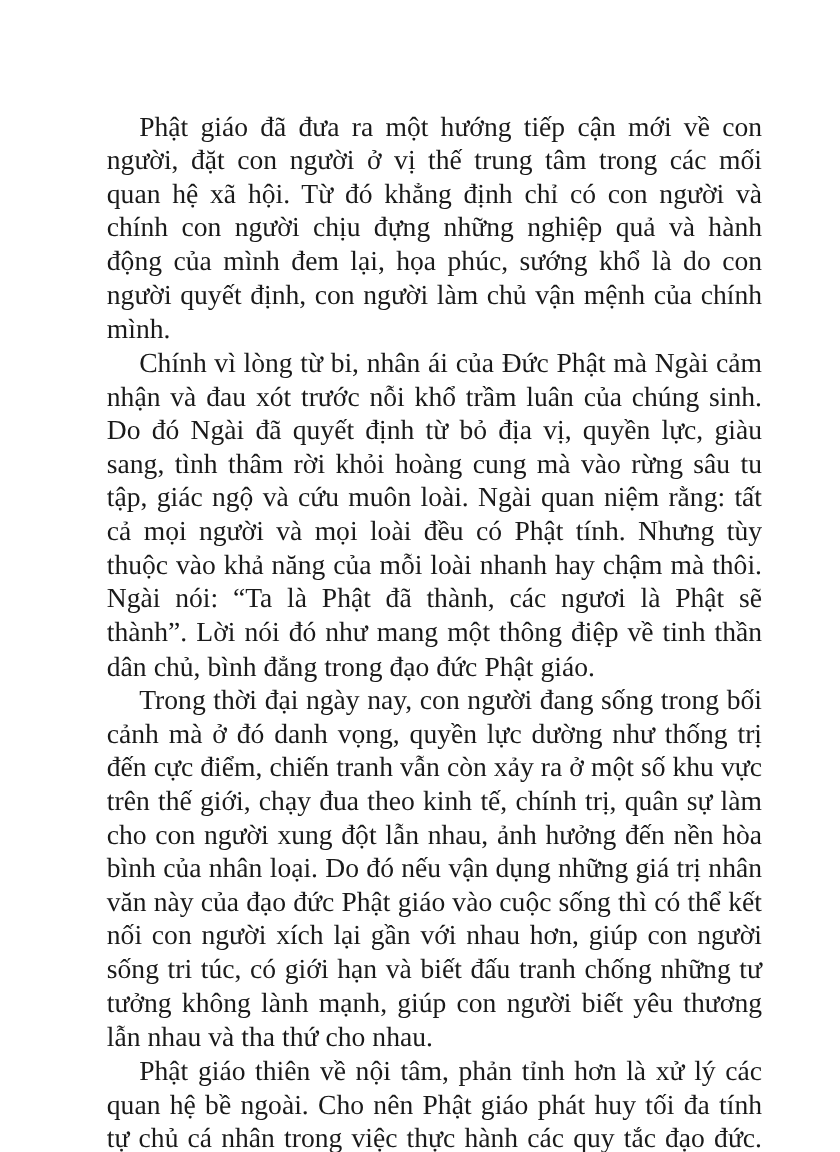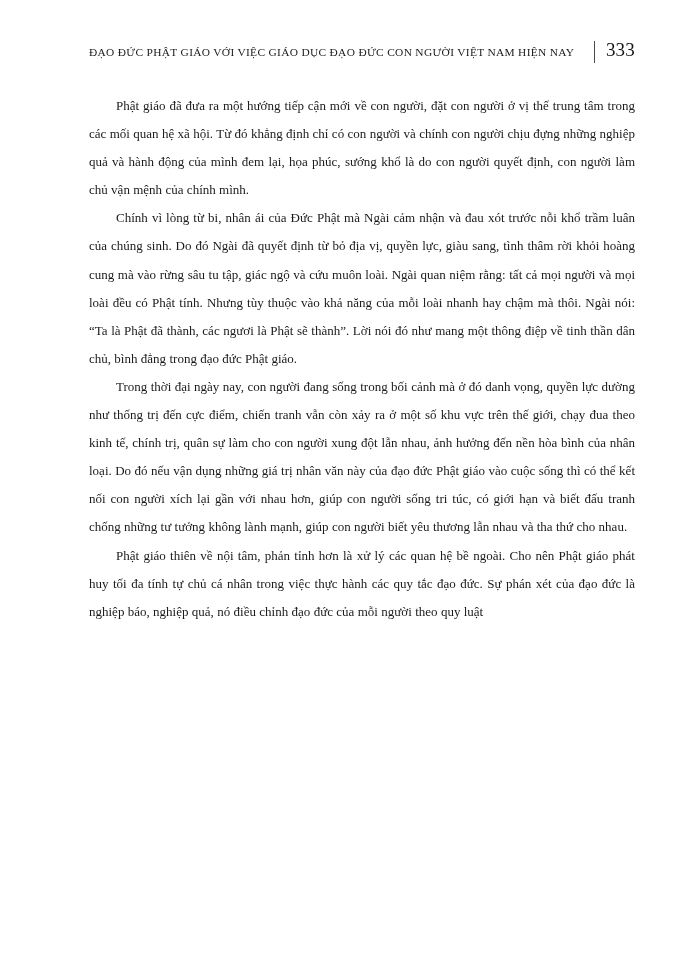--- a/index.html
+++ b/index.html
@@ -60,43 +60,38 @@
 
   
   .text-column {
     position: absolute;
     left: 89px;
     top: 92px;
     width: 546px;
   }
   p.para {
     margin: 0;
-    font-size: 13px;
+    font-size: 23px;
     line-height: 28.1px;
     text-align: justify;
     text-indent: 27px;
     color: #1a1a1a;
     -webkit-font-smoothing: antialiased;
     hyphens: none;
     word-spacing: 0.1px;
   }
   p.para.last-line-left {
     text-align-last: left;
   }
 </style>
 </head>
 <body>
 
 <div id="page">
 
-  <div class="running-head">
-    <span class="running-head-title">ĐẠO ĐỨC PHẬT GIÁO VỚI VIỆC GIÁO DỤC ĐẠO ĐỨC CON NGƯỜI VIỆT NAM HIỆN NAY</span>
-    <span class="head-rule"></span>
-    <span class="folio">333</span>
-  </div>
 
   <div class="text-column">
     <p class="para last-line-left">Phật giáo đã đưa ra một hướng tiếp cận mới về con người, đặt con người ở vị thế trung tâm trong các mối quan hệ xã hội. Từ đó khẳng định chỉ có con người và chính con người chịu đựng những nghiệp quả và hành động của mình đem lại, họa phúc, sướng khổ là do con người quyết định, con người làm chủ vận mệnh của chính mình.</p>
     <p class="para last-line-left">Chính vì lòng từ bi, nhân ái của Đức Phật mà Ngài cảm nhận và đau xót trước nỗi khổ trầm luân của chúng sinh. Do đó Ngài đã quyết định từ bỏ địa vị, quyền lực, giàu sang, tình thâm rời khỏi hoàng cung mà vào rừng sâu tu tập, giác ngộ và cứu muôn loài. Ngài quan niệm rằng: tất cả mọi người và mọi loài đều có Phật tính. Nhưng tùy thuộc vào khả năng của mỗi loài nhanh hay chậm mà thôi. Ngài nói: “Ta là Phật đã thành, các ngươi là Phật sẽ thành”. Lời nói đó như mang một thông điệp về tinh thần dân chủ, bình đẳng trong đạo đức Phật giáo.</p>
     <p class="para last-line-left">Trong thời đại ngày nay, con người đang sống trong bối cảnh mà ở đó danh vọng, quyền lực dường như thống trị đến cực điểm, chiến tranh vẫn còn xảy ra ở một số khu vực trên thế giới, chạy đua theo kinh tế, chính trị, quân sự làm cho con người xung đột lẫn nhau, ảnh hưởng đến nền hòa bình của nhân loại. Do đó nếu vận dụng những giá trị nhân văn này của đạo đức Phật giáo vào cuộc sống thì có thể kết nối con người xích lại gần với nhau hơn, giúp con người sống tri túc, có giới hạn và biết đấu tranh chống những tư tưởng không lành mạnh, giúp con người biết yêu thương lẫn nhau và tha thứ cho nhau.</p>
     <p class="para last-line-left">Phật giáo thiên về nội tâm, phản tỉnh hơn là xử lý các quan hệ bề ngoài. Cho nên Phật giáo phát huy tối đa tính tự chủ cá nhân trong việc thực hành các quy tắc đạo đức. Sự phán xét của đạo đức là nghiệp báo, nghiệp quả, nó điều chỉnh đạo đức của mỗi người theo quy luật</p>
   </div>
 
 </div>
 

